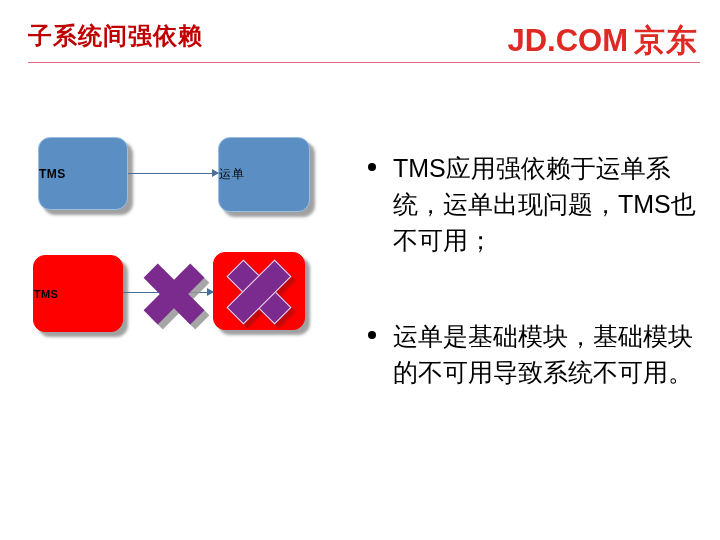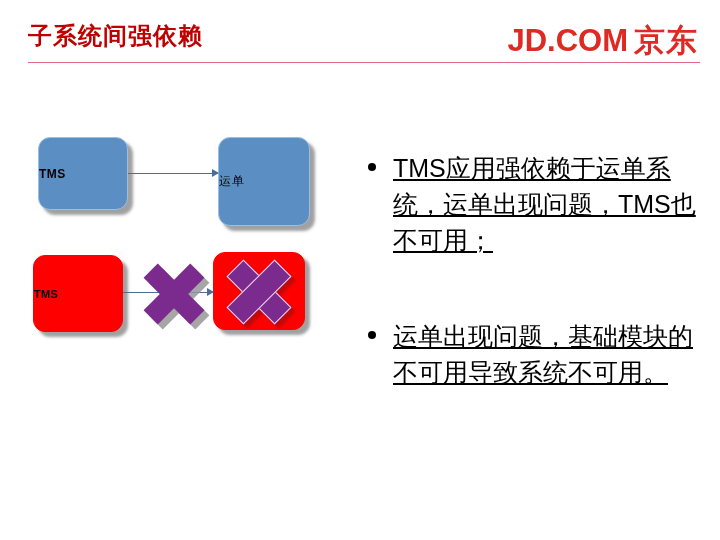--- a/index.html
+++ b/index.html
@@ -94,21 +94,21 @@
     top: 137px;
     width: 90px;
     height: 73px;
   }
   #node-tms-ok .node-label { font-size: 12px; letter-spacing: 0.5px; }
 
   #node-waybill-ok {
     left: 218px;
     top: 137px;
     width: 92px;
-    height: 89px;
+    height: 75px;
   }
   #node-waybill-ok .node-label { font-size: 12px; letter-spacing: 1px; font-weight: normal; }
 
   #node-tms-fail {
     left: 33px;
     top: 255px;
     width: 90px;
     height: 77px;
   }
   #node-tms-fail .node-label { font-size: 11px; letter-spacing: 0.3px; }
@@ -194,21 +194,20 @@
     height: 22px;
     border: 1px solid #F2D6EE;
   }
 
   
   #body-text {
     position: absolute;
     left: 360px;
     top: 150px;
     width: 340px;
-    text-decoration: underline;
   }
   .bullet {
     position: relative;
     padding-left: 33px;
     color: #000000;
     font-size: 25px;
     line-height: 36px;
     letter-spacing: 0px;
   }
   .bullet .dot {
@@ -273,15 +272,15 @@
 
 </div>
 
 <div id="body-text">
   <div class="bullet" id="bullet-1">
     <span class="dot"></span>
     <span>TMS应用强依赖于运单系统，运单出现问题，TMS也不可用；</span>
   </div>
   <div class="bullet" id="bullet-2">
     <span class="dot"></span>
-    <span>运单出现问题，基础模块的不可用导致系统不可用。</span>
+    <span>运单是基础模块，基础模块的不可用导致系统不可用。</span>
   </div>
 </div>
 
 </body></html>

